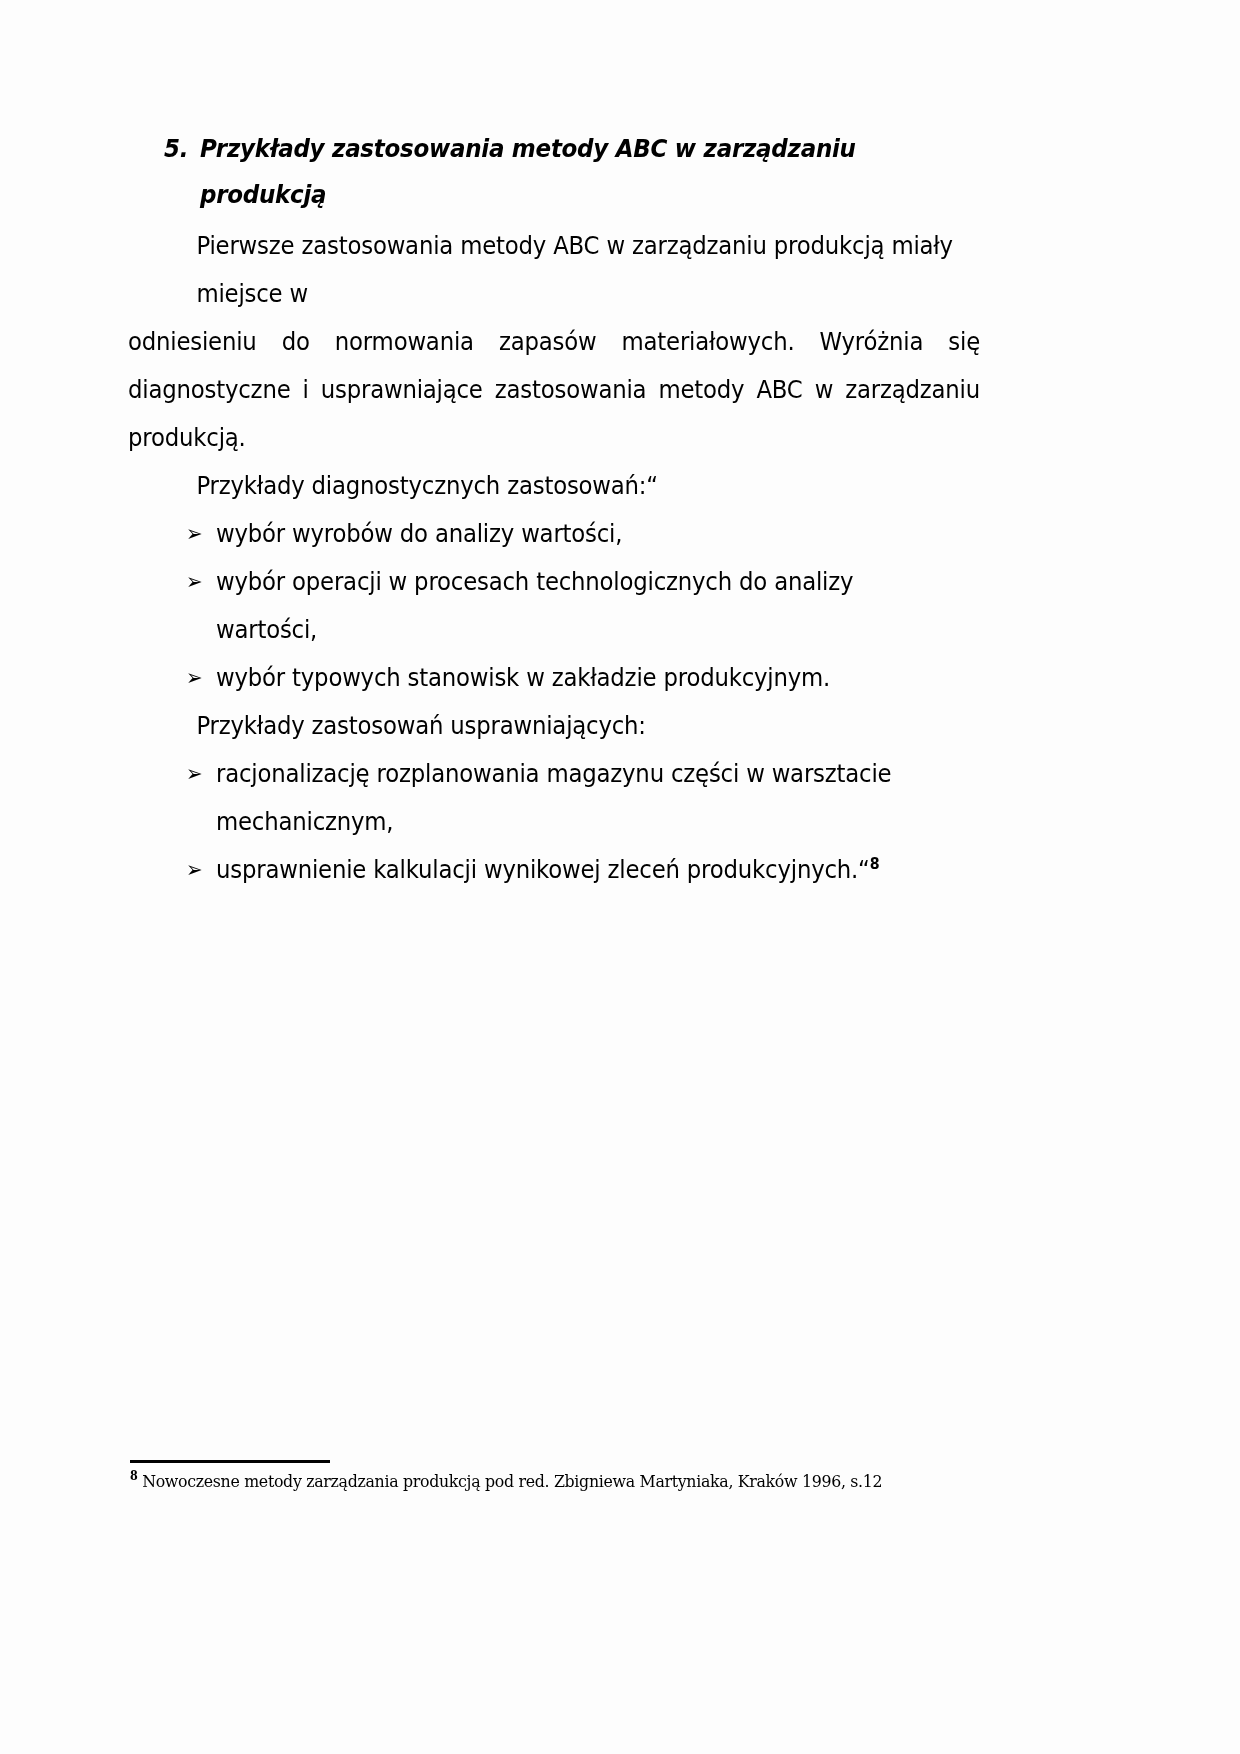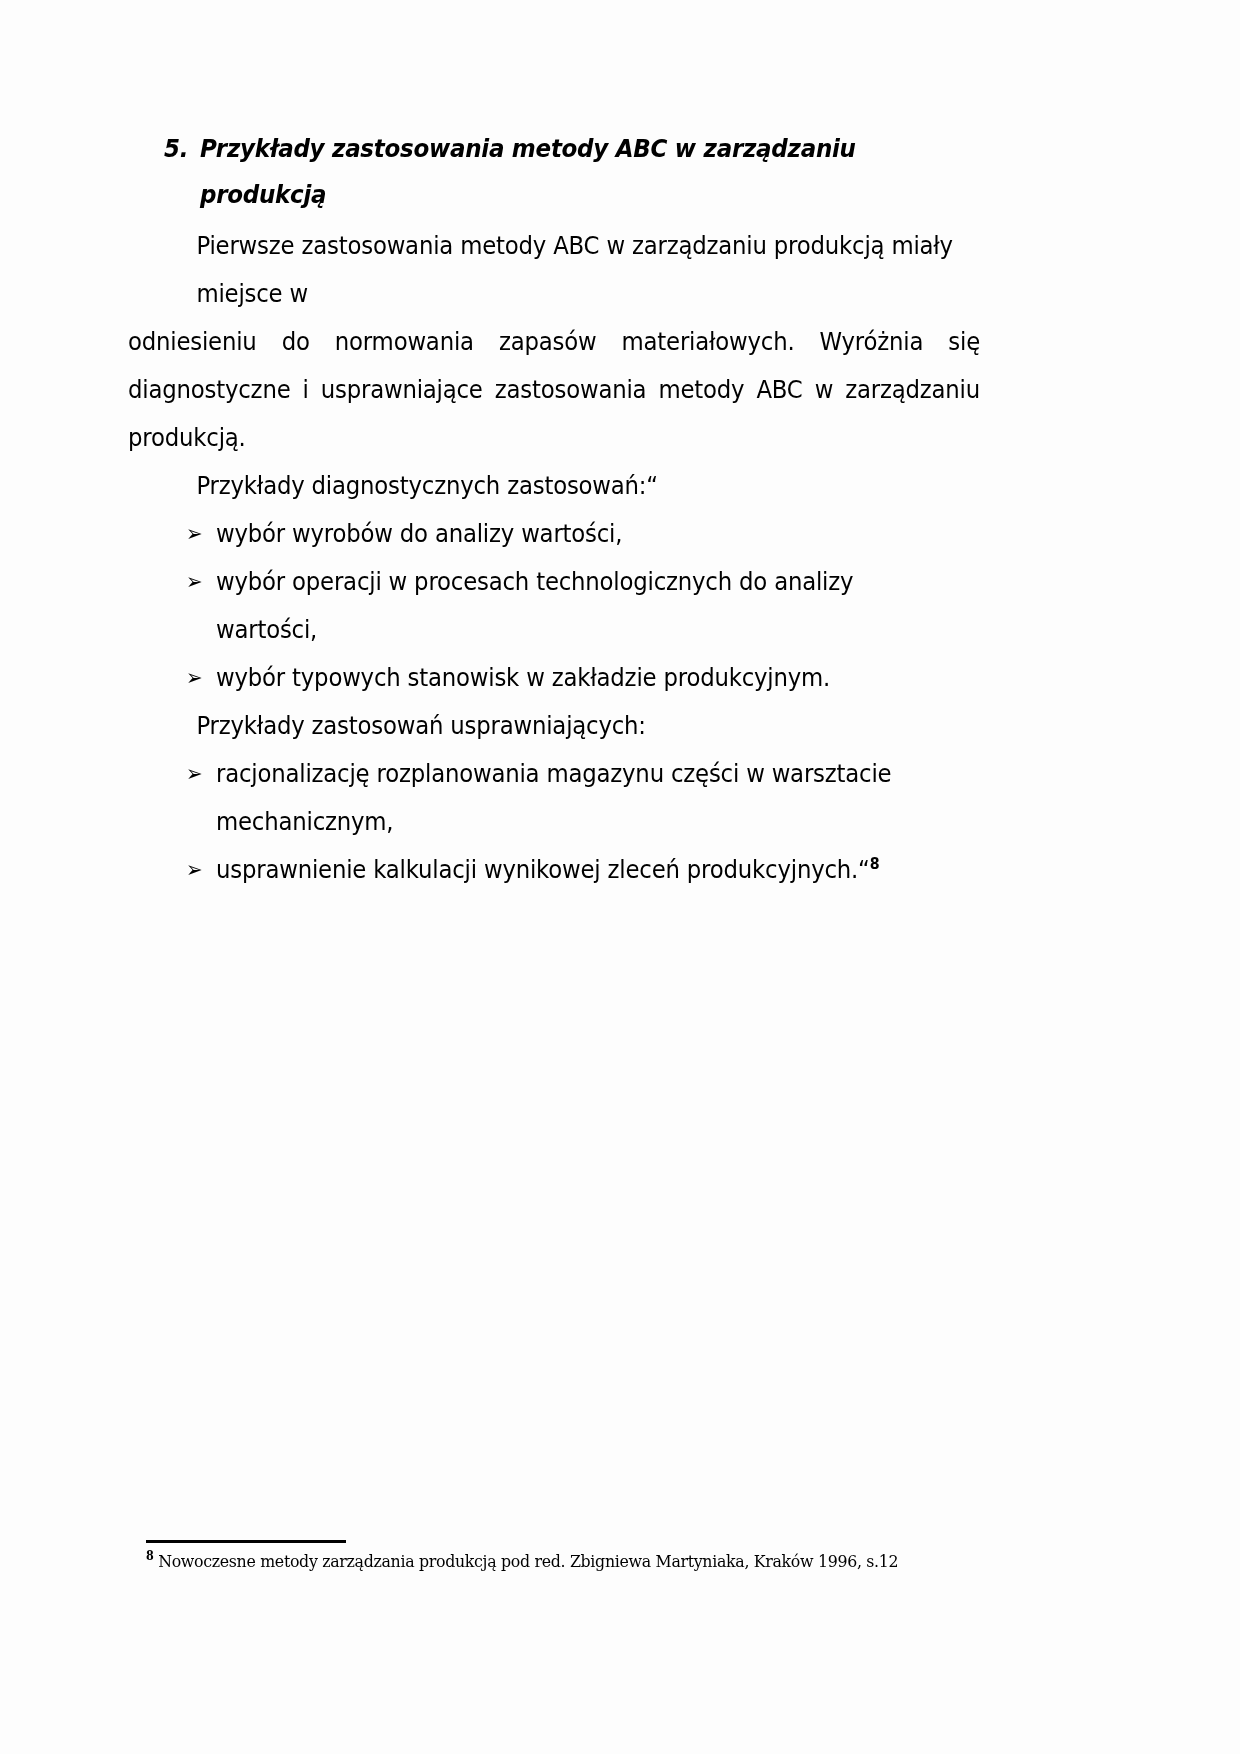--- a/index.html
+++ b/index.html
@@ -122,23 +122,22 @@
     font-weight: bold;
     vertical-align: super;
     line-height: 0;
     letter-spacing: 0;
   }
 
   
   .footnote-area {
     position: absolute;
     left: 130px;
-    top: 1540px;
+    top: 1460px;
     width: 980px;
-    margin-left: 16px;
   }
   .footnote-rule {
     width: 200px;
     height: 3px;
     background: #000000;
     margin: 0 0 6px 0;
   }
   .footnote-text {
     font-family: "DejaVu Serif", serif;
     font-size: 17px;

